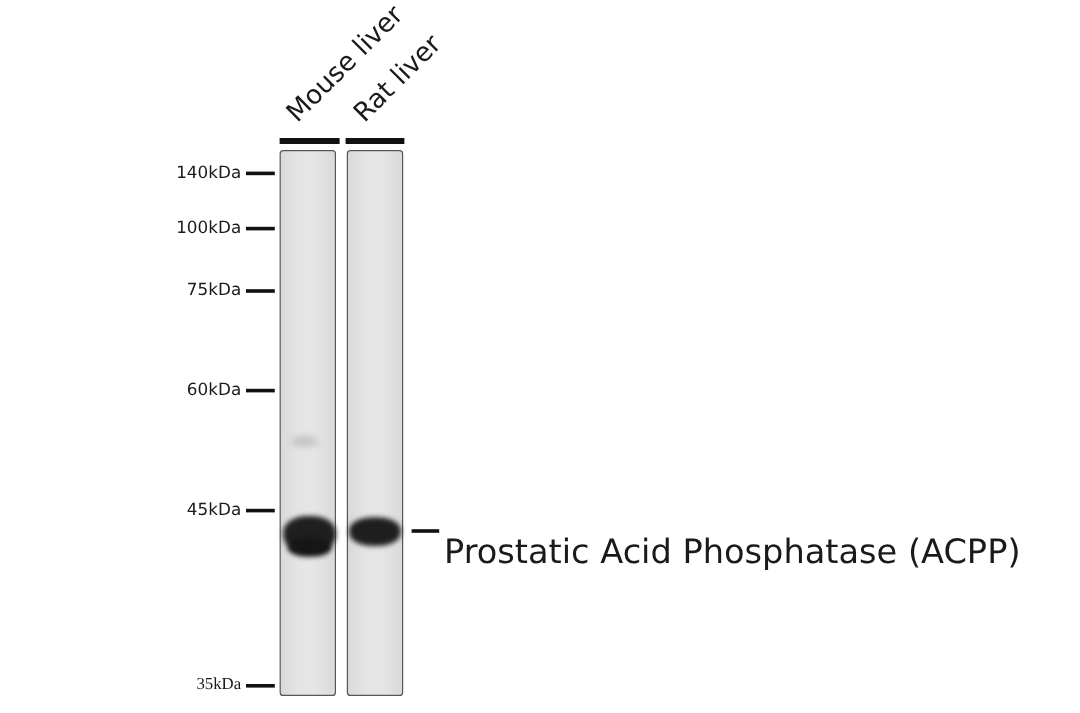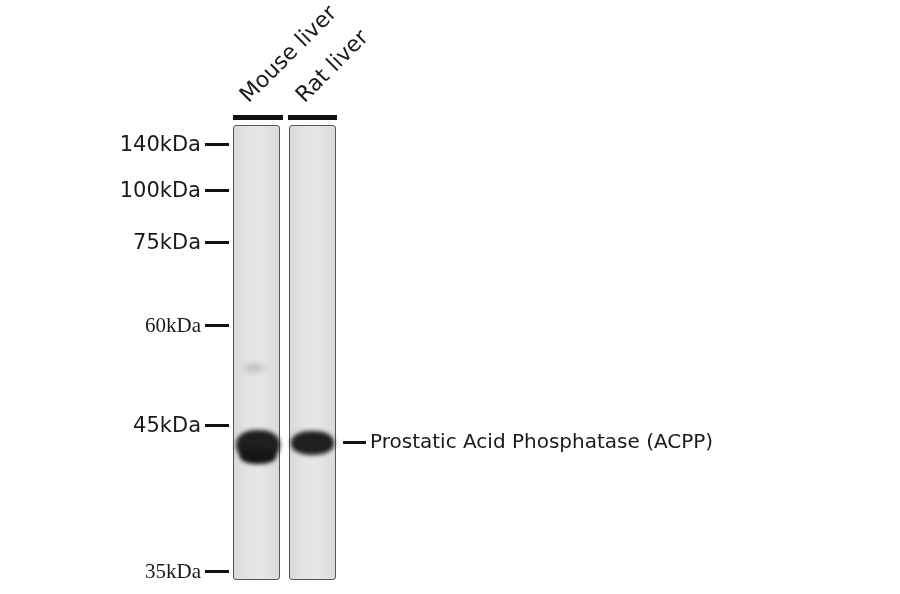--- a/index.html
+++ b/index.html
@@ -5,26 +5,26 @@
     html, body { margin: 0; padding: 0; background: #ffffff; }
     body { width: 900px; height: 594px; position: relative; overflow: hidden;
            font-family: "DejaVu Sans", sans-serif; color: #1a1a1a; }
     .sample-label { position: absolute; font-size: 22px; transform-origin: left bottom;
                     transform: rotate(-45deg); white-space: nowrap; color: #1a1a1a; }
     .lane-bar { position: absolute; height: 5px; background: #111; top: 115px; }
     .lane { position: absolute; top: 125px; height: 455px; width: 47px;
             background: linear-gradient(90deg, #d9d9d9 0%, #e4e4e4 30%, #e6e6e6 60%, #dadada 100%);
             border: 1.5px solid #555; border-radius: 3px; box-sizing: border-box; }
     .marker-row { position: absolute; left: 100px; width: 131px; height: 24px; }
-    .marker-row .txt { position: absolute; right: 30px; top: 0; font-size: 21px; line-height: 24px; }
+    .marker-row .txt { position: absolute; right: 30px; top: 0; font-size: 14px; line-height: 24px; }
     .marker-row .tick { position: absolute; right: 2px; top: 11px; width: 24px; height: 3px; background: #111; }
     .band { position: absolute; border-radius: 45%; filter: blur(2px); }
     .faint { position: absolute; border-radius: 50%; filter: blur(3px); }
     .target-tick { position: absolute; left: 343px; top: 441px; width: 23px; height: 3px; background: #111; }
-    .target-label { position: absolute; left: 370px; top: 427px; font-size: 20px; white-space: nowrap; line-height: 28px; }
+    .target-label { position: absolute; left: 370px; top: 446px; font-size: 28px; white-space: nowrap; line-height: 28px; }
   </style>
 </head>
 <body>
 
 <div>
 
   <span class="sample-label" style="left:252px; top:82px;">Mouse liver</span>
   <span class="sample-label" style="left:308px; top:82px;">Rat liver</span>
 
   <div class="lane-bar" style="left:233px; width:50px;"></div>
@@ -44,21 +44,21 @@
     <span class="tick"></span>
   </div>
   <div class="marker-row" style="top:178px;">
     <span class="txt">100kDa</span>
     <span class="tick"></span>
   </div>
   <div class="marker-row" style="top:230px;">
     <span class="txt">75kDa</span>
     <span class="tick"></span>
   </div>
-  <div class="marker-row" style="top:313px;font-family:Liberation Serif, serif;">
+  <div class="marker-row" style="top:313px;">
     <span class="txt">60kDa</span>
     <span class="tick"></span>
   </div>
   <div class="marker-row" style="top:413px;">
     <span class="txt">45kDa</span>
     <span class="tick"></span>
   </div>
   <div class="marker-row" style="top:559px;font-family:Liberation Serif, serif;">
     <span class="txt">35kDa</span>
     <span class="tick"></span>

